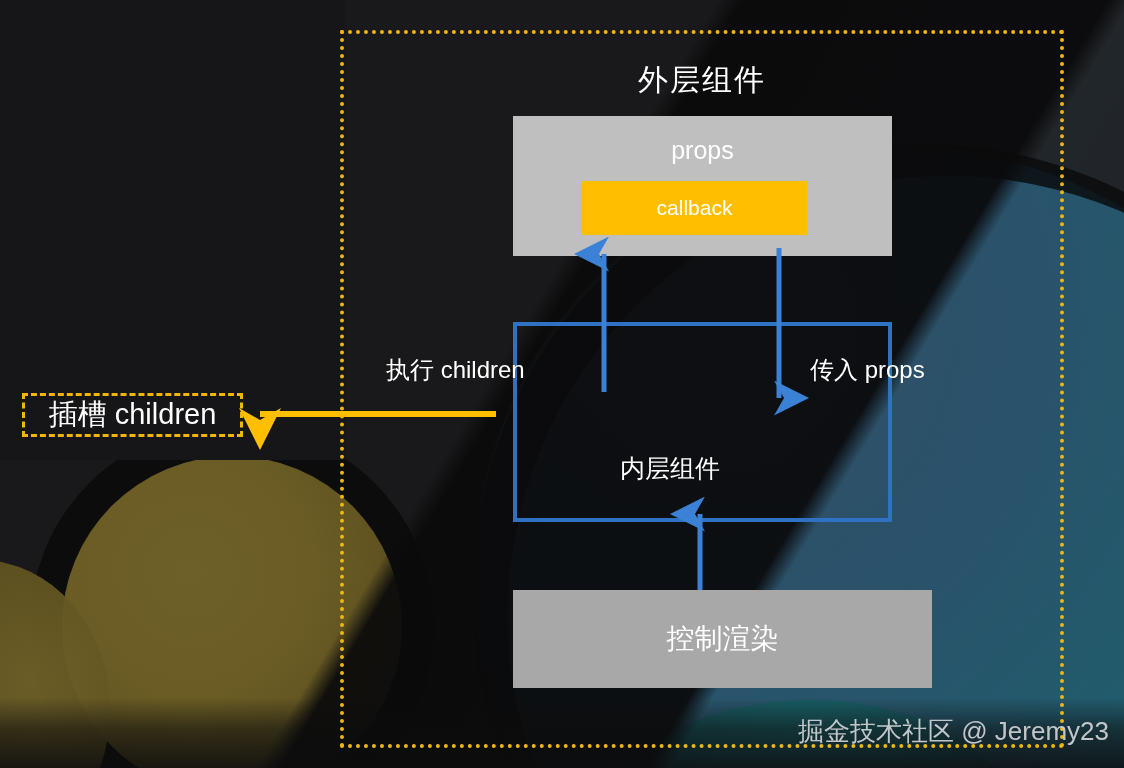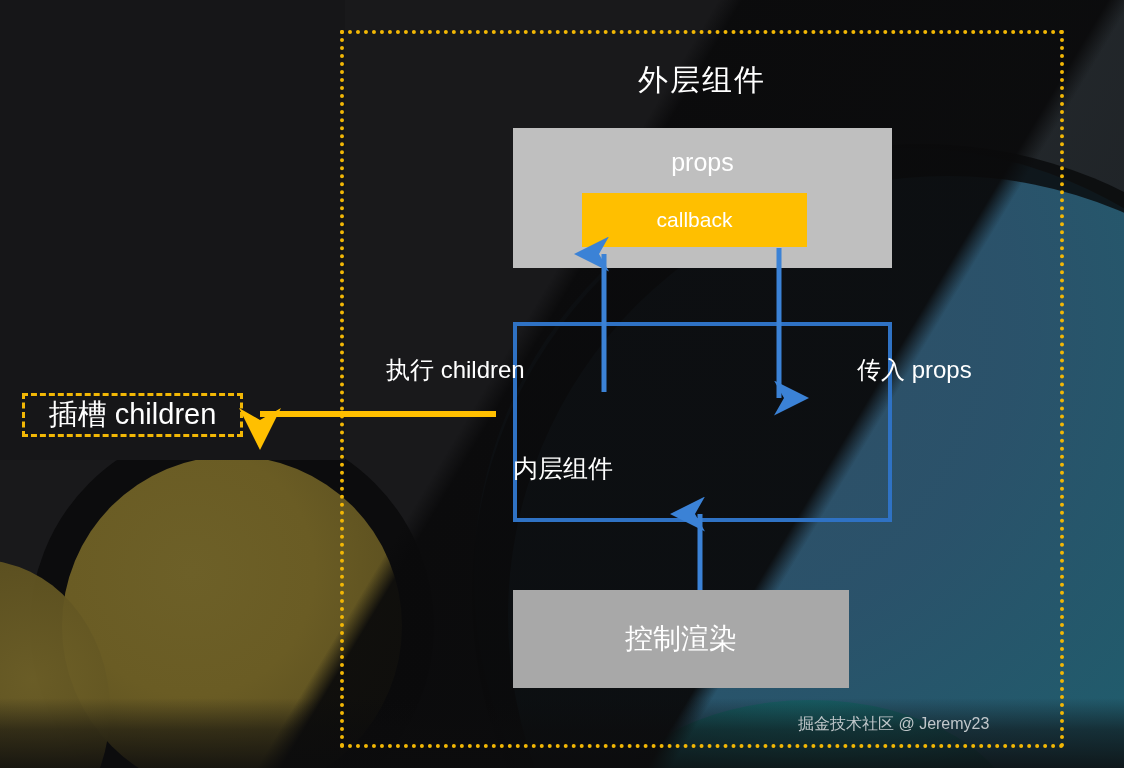--- a/index.html
+++ b/index.html
@@ -138,21 +138,21 @@
     width: 724px;
     text-align: center;
     color: #ffffff;
     font-size: 30px;
     letter-spacing: 2px;
   }
 
   .props-box {
     position: absolute;
     left: 513px;
-    top: 128px;
+    top: 116px;
     width: 379px;
     height: 140px;
     background: #bfbfbf;
   }
   .props-label {
     position: absolute;
     left: 0;
     top: 20px;
     width: 379px;
     text-align: center;
@@ -182,29 +182,30 @@
     width: 379px;
     height: 200px;
     border: 4px solid #2f72c4;
     box-sizing: border-box;
   }
   .inner-label {
     position: absolute;
     left: 513px;
     top: 452px;
     width: 314px;
+    text-align: center;
     color: #ffffff;
     font-size: 25px;
   }
 
   .render-box {
     position: absolute;
     left: 513px;
     top: 590px;
-    width: 336px;
+    width: 419px;
     height: 98px;
     background: #a8a8a8;
     display: flex;
     align-items: center;
     justify-content: center;
   }
   .render-label {
     color: #ffffff;
     font-size: 28px;
   }
@@ -229,33 +230,33 @@
   .label-exec {
     position: absolute;
     left: 386px;
     top: 354px;
     color: #ffffff;
     font-size: 24px;
     white-space: nowrap;
   }
   .label-pass {
     position: absolute;
-    left: 857px;
+    left: 810px;
     top: 354px;
     color: #ffffff;
     font-size: 24px;
     white-space: nowrap;
   }
 
   .watermark {
     position: absolute;
     left: 798px;
     top: 714px;
     color: #cfd3d6;
-    font-size: 16px;
+    font-size: 26px;
     white-space: nowrap;
     opacity: 0.92;
   }
 
   svg.arrows {
     position: absolute;
     left: 0;
     top: 0;
     width: 1124px;
     height: 768px;

